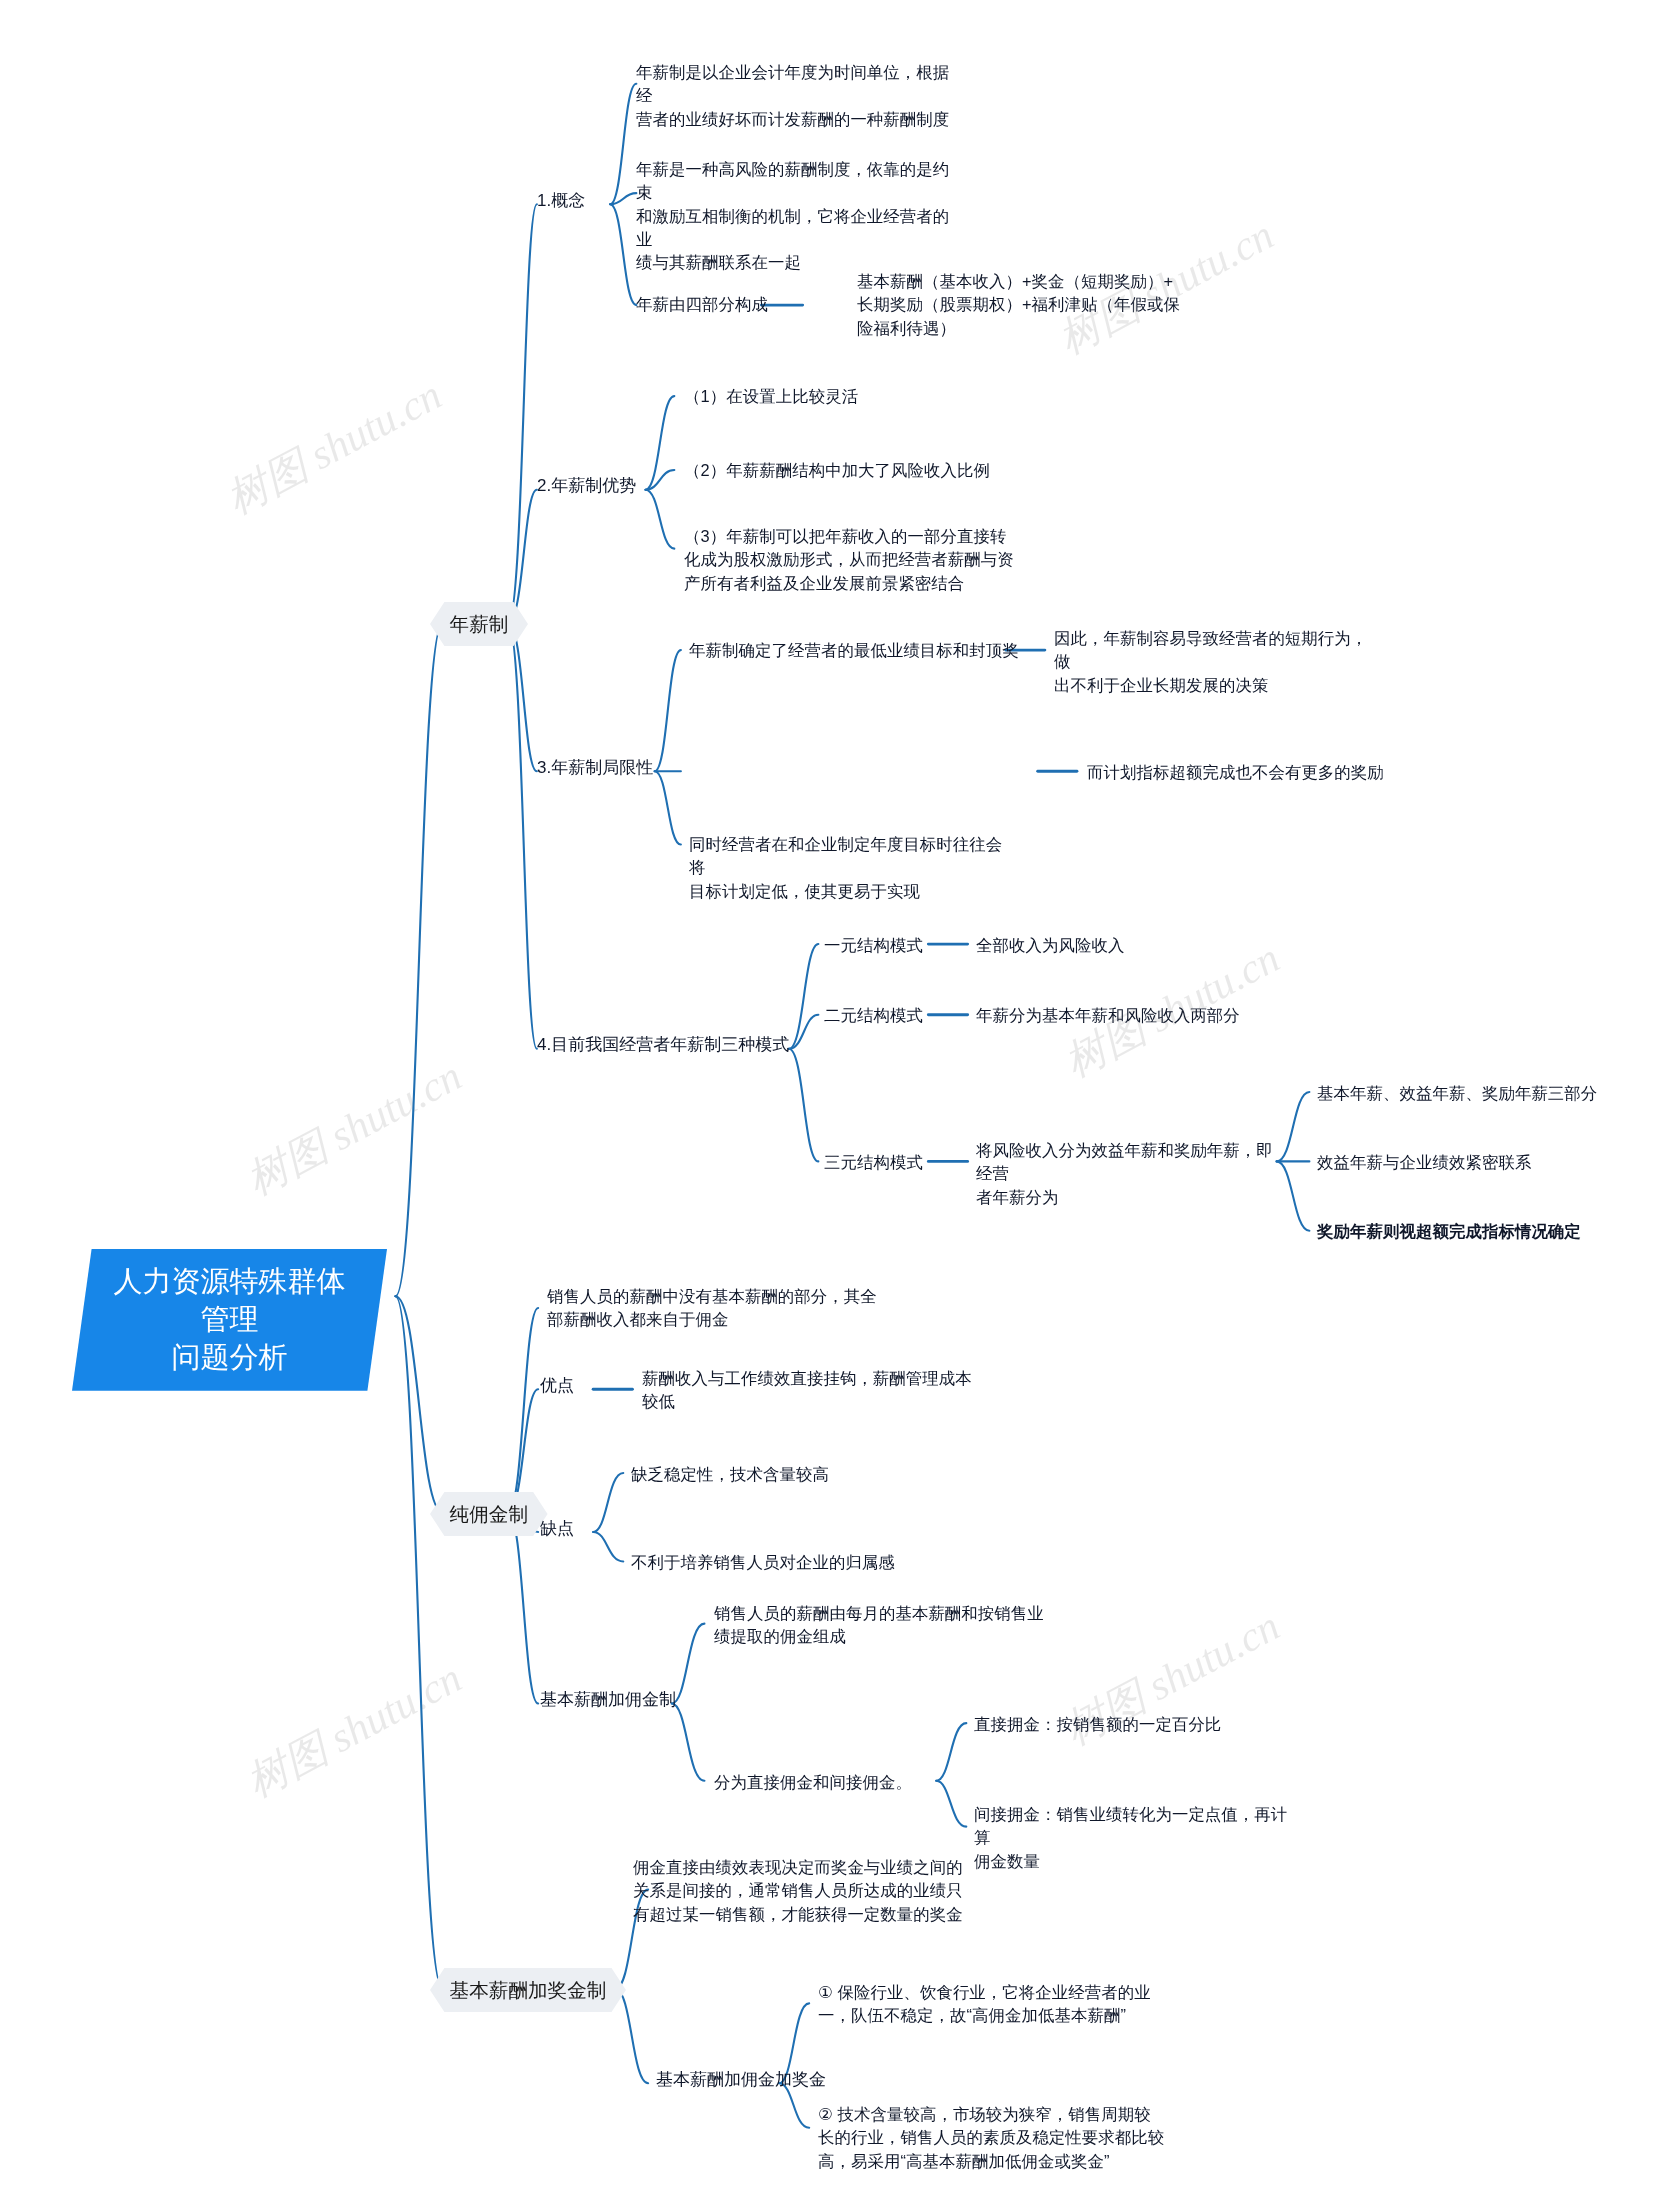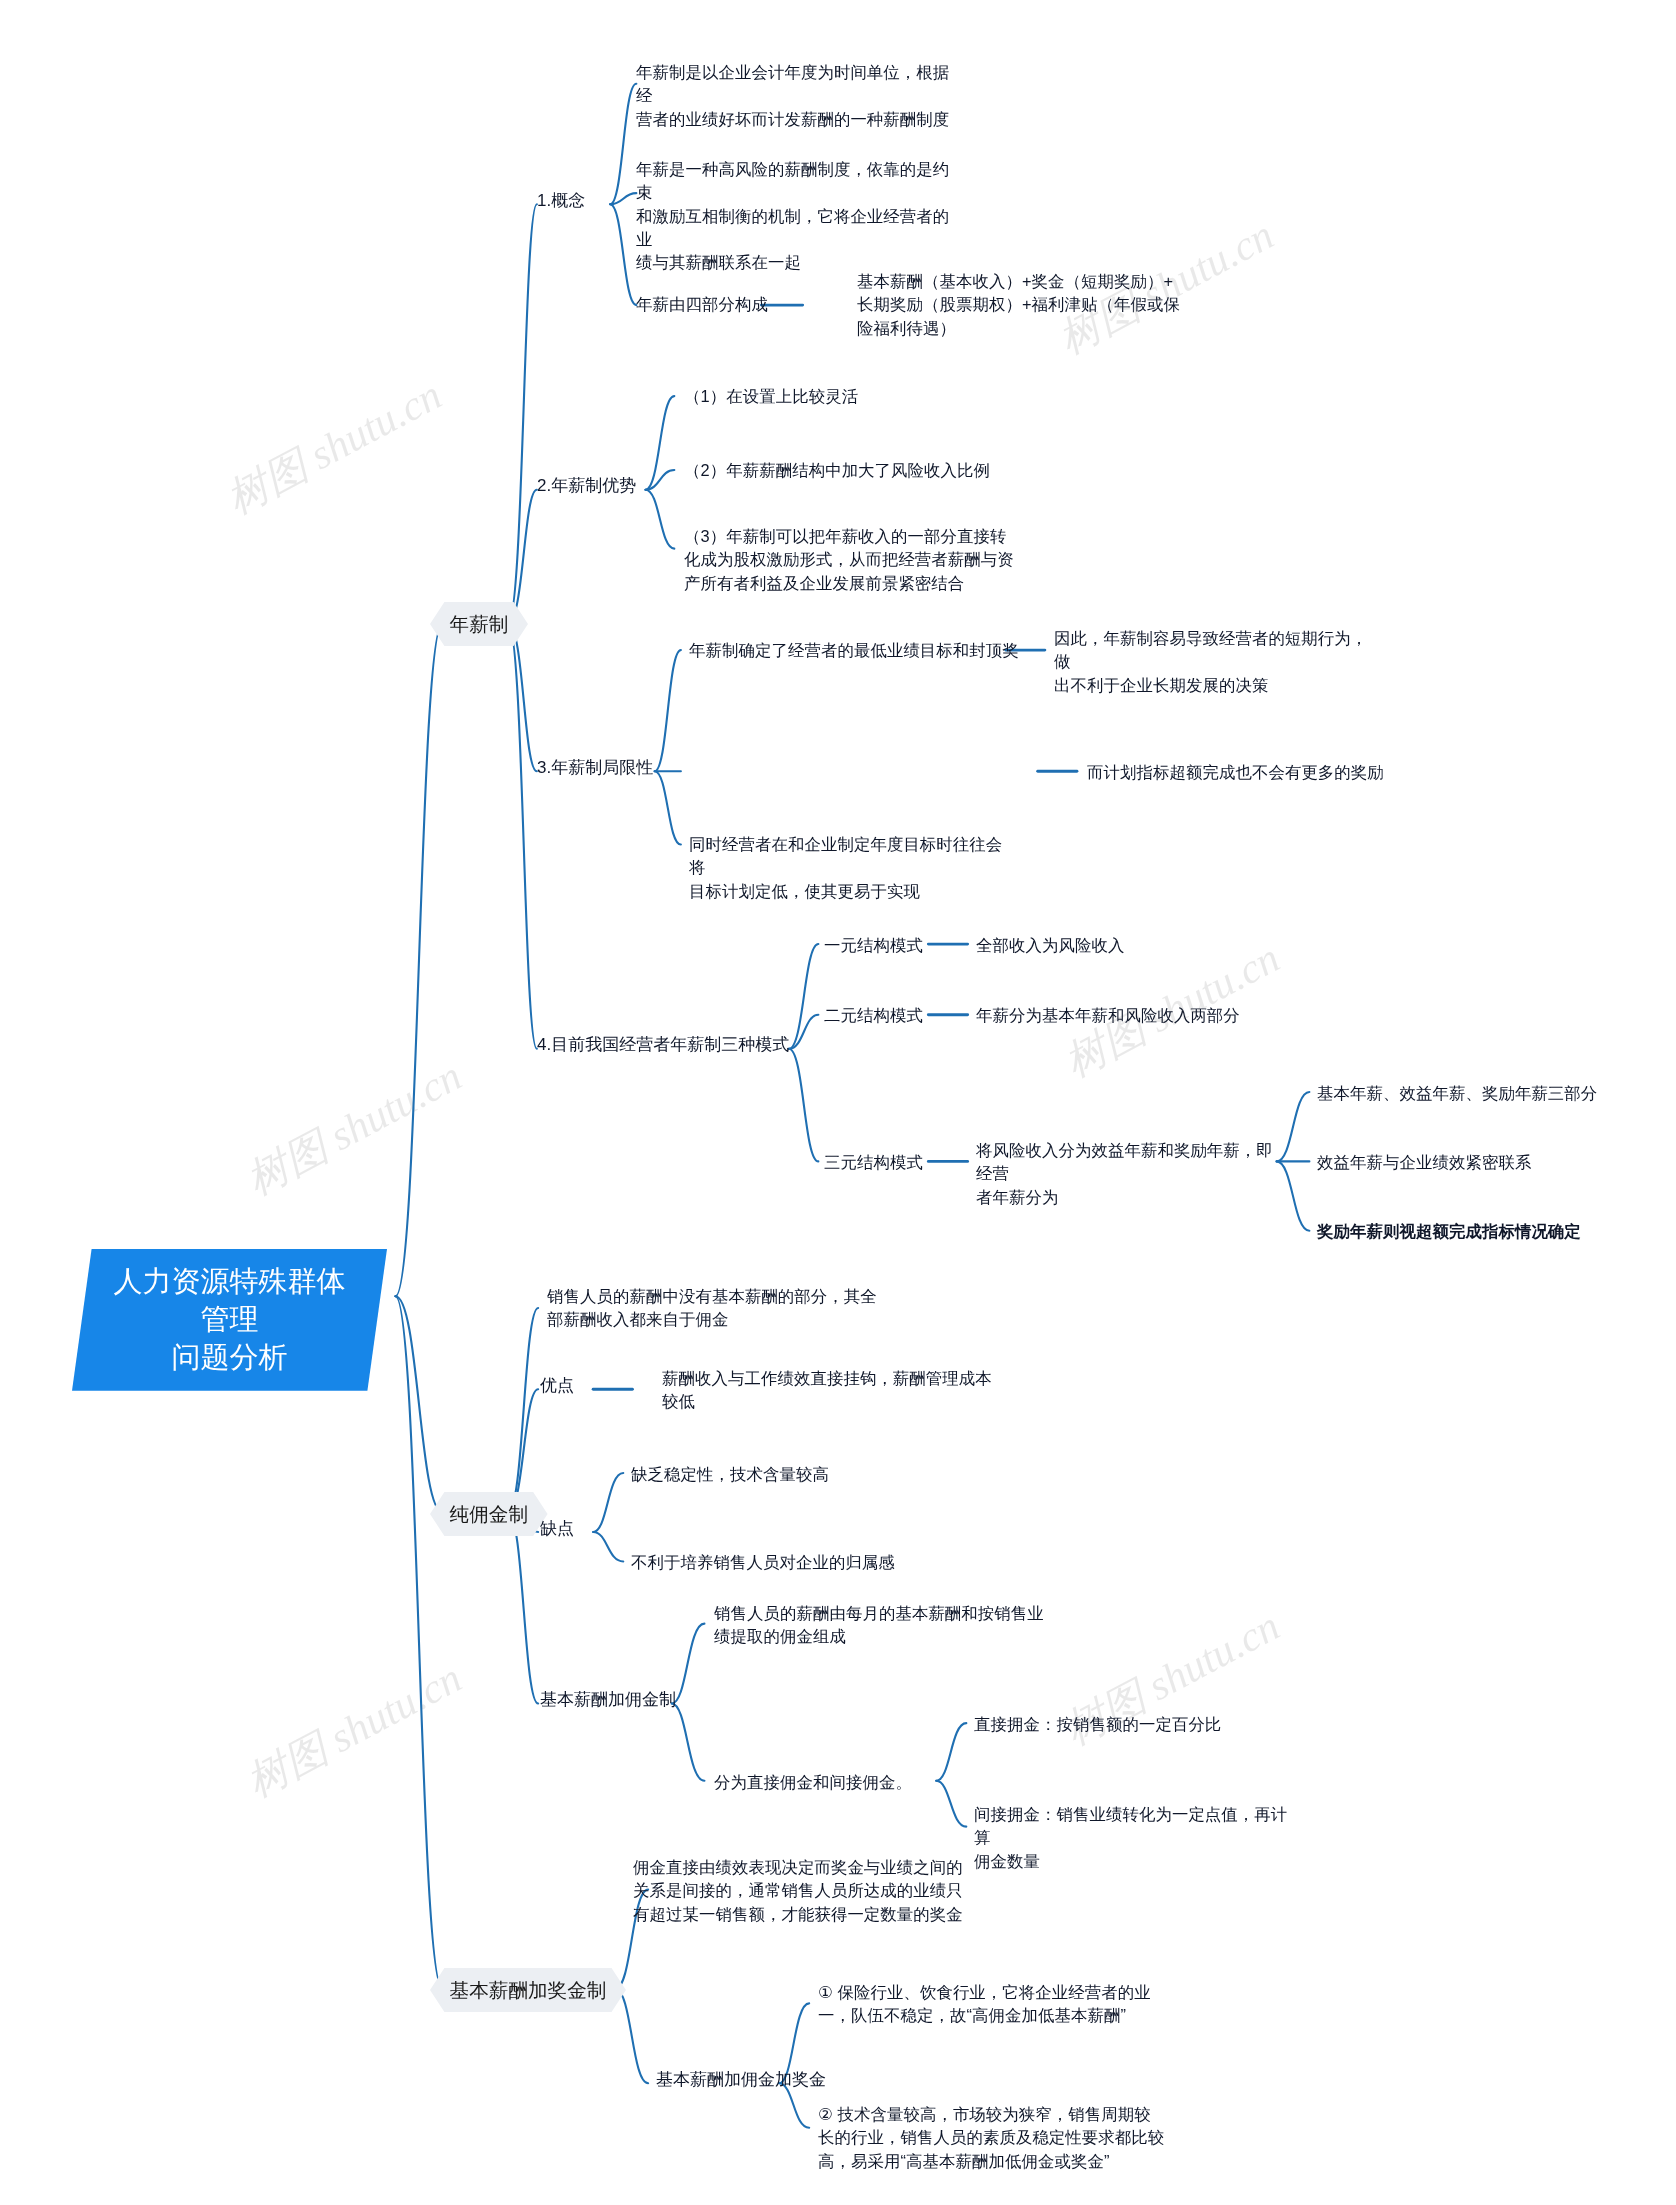--- a/index.html
+++ b/index.html
@@ -176,21 +176,21 @@
 者年薪分为</div>
 
   <div class="node leaf" style="left:1317px;top:1082px;white-space:nowrap;">基本年薪、效益年薪、奖励年薪三部分</div>
   <div class="node leaf" style="left:1317px;top:1151px;white-space:nowrap;">效益年薪与企业绩效紧密联系</div>
   <div class="node leaf" style="left:1317px;top:1220px;white-space:nowrap;font-weight:bold;">奖励年薪则视超额完成指标情况确定</div>
 
   <div class="node leaf" style="left:547px;top:1285px;width:340px;white-space:pre-line;">销售人员的薪酬中没有基本薪酬的部分，其全
 部薪酬收入都来自于佣金</div>
 
   <div class="node branch-lbl" style="left:540px;top:1374px;">优点</div>
-  <div class="node leaf" style="left:642px;top:1367px;width:340px;white-space:pre-line;margin-left:20px;">薪酬收入与工作绩效直接挂钩，薪酬管理成本
+  <div class="node leaf" style="left:642px;top:1367px;width:340px;white-space:pre-line;">薪酬收入与工作绩效直接挂钩，薪酬管理成本
 较低</div>
 
   <div class="node branch-lbl" style="left:540px;top:1517px;">缺点</div>
   <div class="node leaf" style="left:631px;top:1463px;white-space:nowrap;">缺乏稳定性，技术含量较高</div>
   <div class="node leaf" style="left:631px;top:1551px;white-space:nowrap;">不利于培养销售人员对企业的归属感</div>
 
   <div class="node branch-lbl" style="left:540px;top:1688px;white-space:nowrap;">基本薪酬加佣金制</div>
   <div class="node leaf" style="left:714px;top:1602px;width:340px;white-space:pre-line;">销售人员的薪酬由每月的基本薪酬和按销售业
 绩提取的佣金组成</div>
   <div class="node leaf" style="left:714px;top:1771px;white-space:nowrap;text-align:right;">分为直接佣金和间接佣金。</div>

